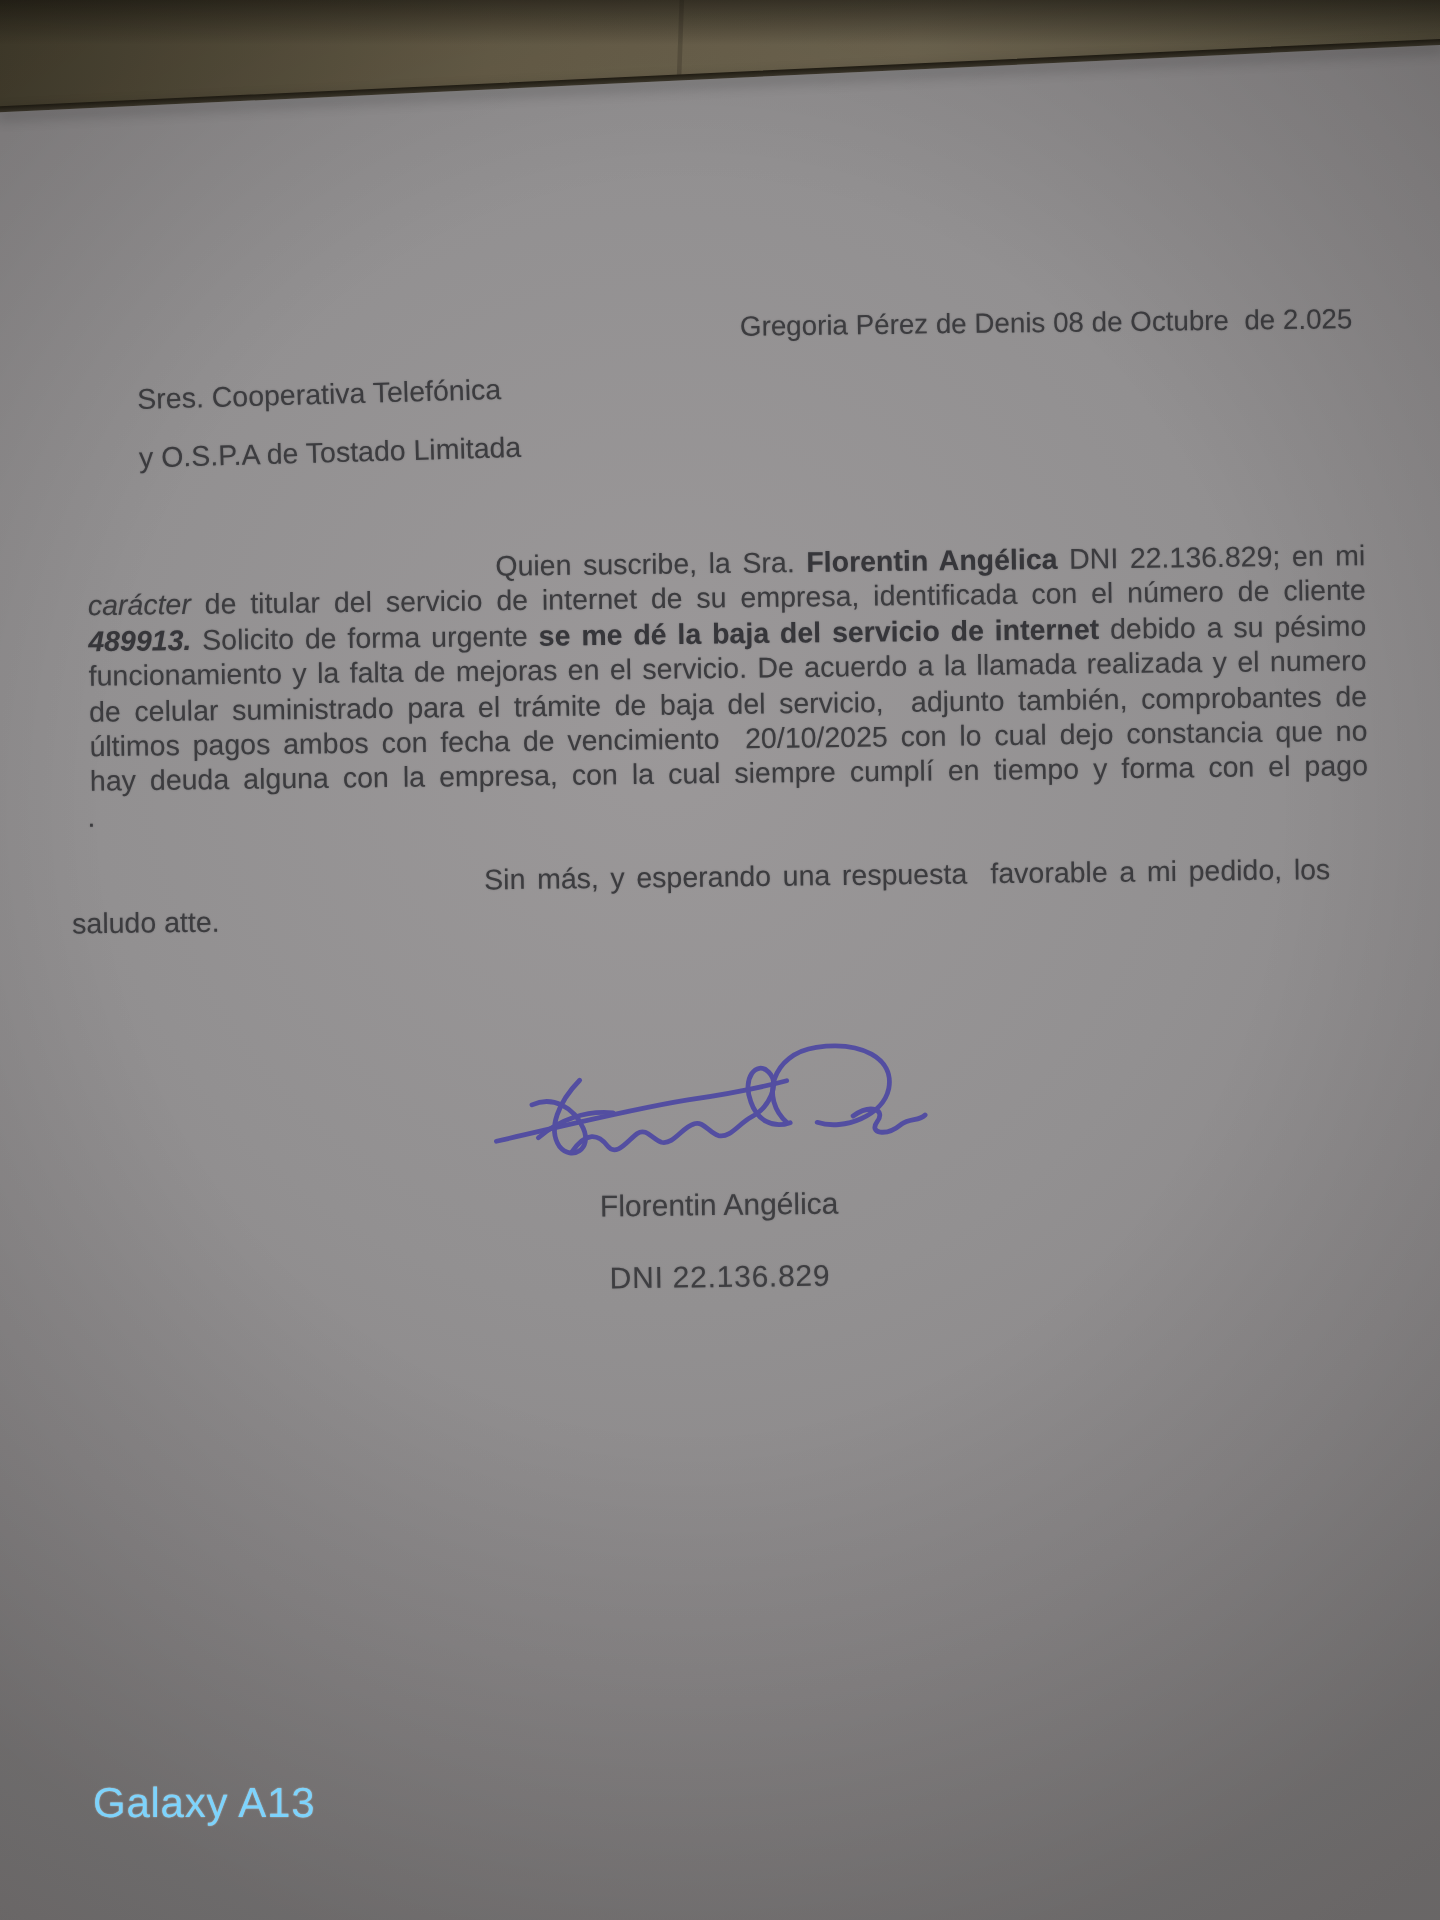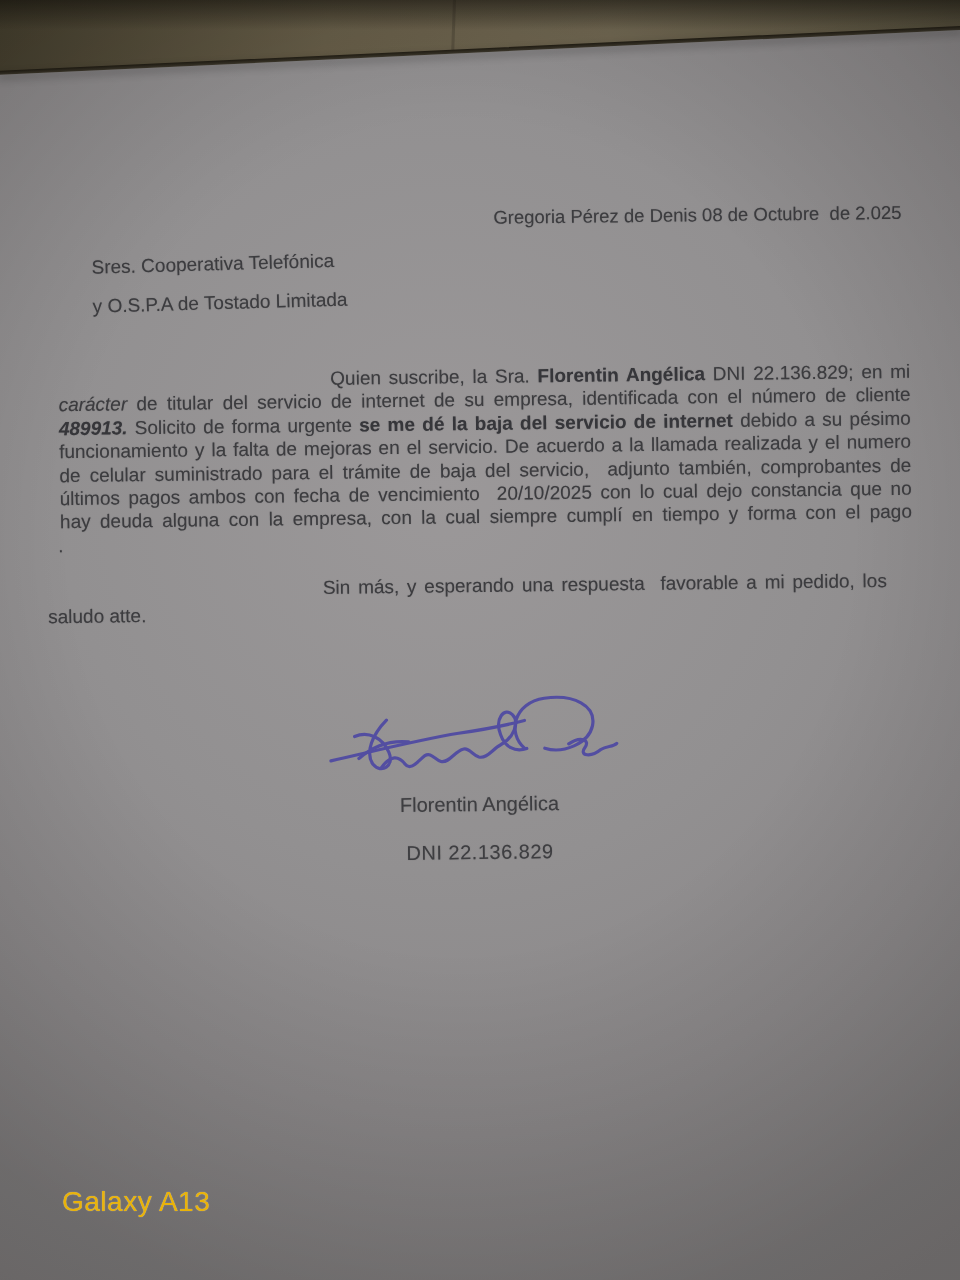--- a/index.html
+++ b/index.html
@@ -59,21 +59,21 @@
   .s-bi{font-weight:bold;font-style:italic;color:#36363a;}
   .period{left:58px;top:530px;font-size:19px;}
   .closing1{left:322px;top:575px;font-size:19px;word-spacing:2.5px;}
   .closing2{left:47px;top:601px;font-size:19px;}
   .sig-block{position:absolute;left:300px;top:693px;width:352px;text-align:center;}
   .sig-svg{display:block;margin:0 auto;}
   .sig-name{font-size:20px;margin-top:0px;color:#3e3e41;}
   .sig-dni{font-size:20px;margin-top:25px;letter-spacing:.5px;color:#3e3e41;}
   .watermark{
     position:absolute;left:62px;top:1186px;
-    font-size:28px;color:#eab308;letter-spacing:.5px;
+    font-size:28px;color:#7dd3fc;letter-spacing:.5px;
     text-shadow:0 0 1px rgba(255,255,255,.6);
   }
 </style>
 </head>
 <body>
 
 <div class="bg-surface"></div>
 <div class="bg-top-shade"></div>
 <div class="crease"></div>
 

